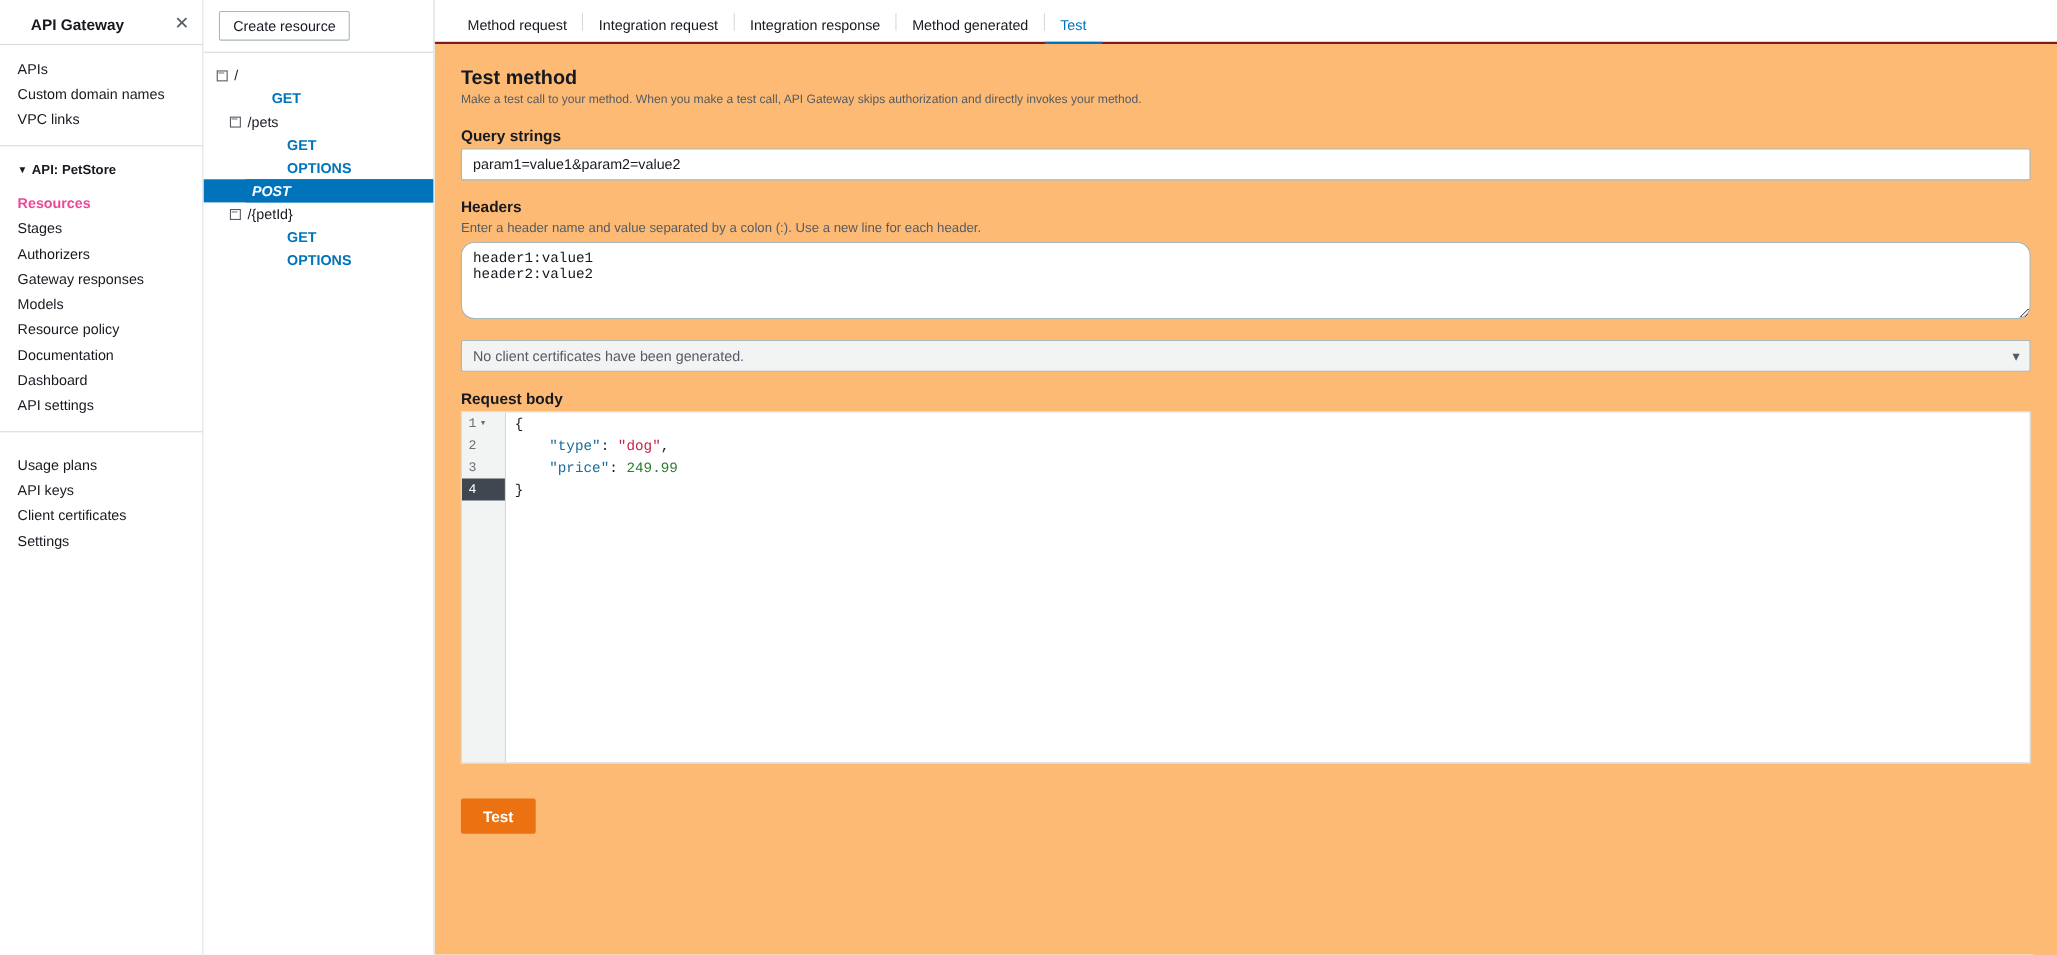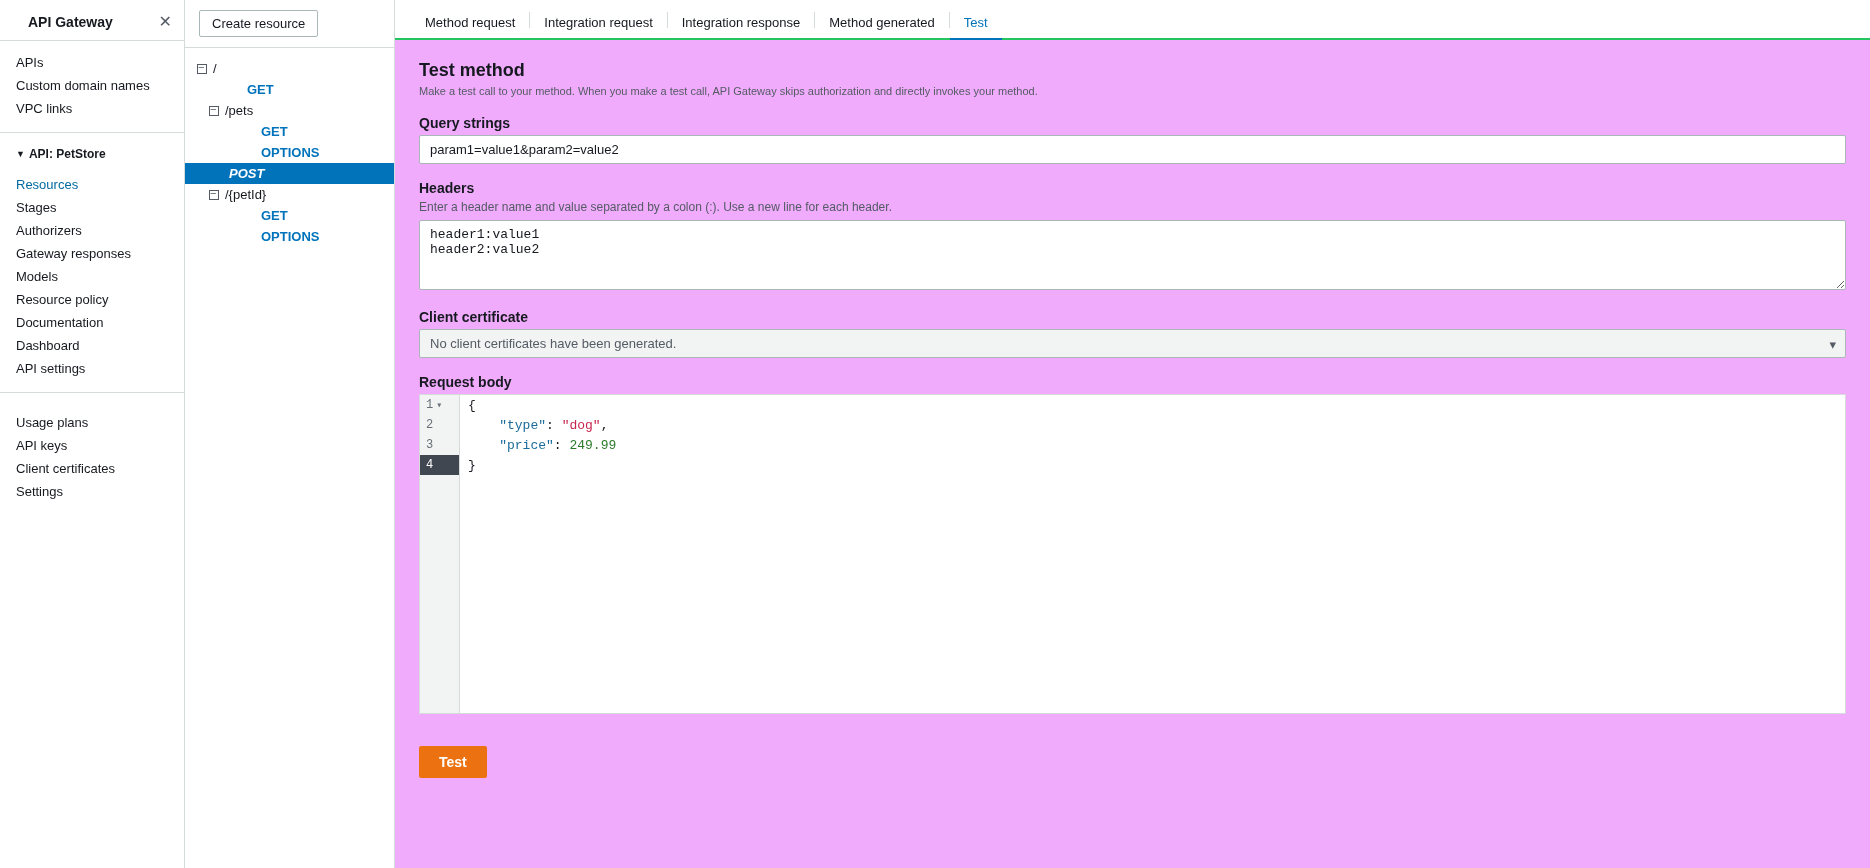--- a/index.html
+++ b/index.html
@@ -41,21 +41,21 @@
       padding: 10px 0 4px 0;
     }
     .sidebar-item {
       display: block;
       padding: 4px 16px;
       font-size: 13px;
       color: #16191f;
       cursor: pointer;
       text-decoration: none;
     }
-    .sidebar-item.active { color: #0369a1; font-weight: 400; }
+    .sidebar-item.active { color: #ec4899; font-weight: 700; }
     .sidebar-divider {
       border: none;
       border-top: 1px solid #d5dbdb;
       margin: 8px 0;
     }
     .sidebar-api-header {
       padding: 6px 16px 2px 16px;
       font-size: 12px;
       color: #16191f;
       font-weight: 600;
@@ -143,21 +143,21 @@
     #main {
       flex: 1;
       display: flex;
       flex-direction: column;
       overflow: hidden;
     }
     .tabs-bar {
       display: flex;
       align-items: flex-end;
       background: #fff;
-      border-bottom: 2px solid #22c55e;
+      border-bottom: 2px solid #7f1d1d;
       padding: 0 16px;
       min-height: 40px;
     }
     .tab {
       padding: 10px 14px 8px 14px;
       font-size: 13px;
       cursor: pointer;
       color: #16191f;
       border-bottom: 2px solid transparent;
       margin-bottom: -2px;
@@ -173,21 +173,21 @@
       height: 16px;
       background: #d5dbdb;
       margin: auto 0 10px 0;
     }
 
     
     .test-panel {
       flex: 1;
       overflow-y: auto;
       padding: 20px 24px;
-      background: #f0abfc;
+      background: #fdba74;
     }
     .section-title {
       font-size: 18px;
       font-weight: 600;
       margin-bottom: 4px;
       color: #16191f;
     }
     .section-subtitle {
       font-size: 11px;
       color: #545b64;
@@ -217,21 +217,21 @@
       color: #16191f;
       outline: none;
       font-family: inherit;
     }
     .field-textarea {
       width: 100%;
       border: 1px solid #aab7b8;
       background: #fff;
       padding: 6px 10px;
       font-size: 13px;
-      border-radius: 2px;
+      border-radius: 12px;
       color: #16191f;
       outline: none;
       font-family: 'Courier New', monospace;
       resize: vertical;
       min-height: 70px;
     }
 
     
     .cert-select {
       width: 100%;
@@ -434,21 +434,20 @@
     
     <div class="field-group">
       <div class="field-label">Headers</div>
       <div class="field-sub">Enter a header name and value separated by a colon (:). Use a new line for each header.</div>
       <textarea class="field-textarea" style="">header1:value1
 header2:value2</textarea>
     </div>
 
     
     <div class="field-group">
-      <div class="field-label">Client certificate</div>
       <div class="cert-select-wrapper">
         <select class="cert-select">
           <option>No client certificates have been generated.</option>
         </select>
       </div>
     </div>
 
     
     <div class="field-group">
       <div class="field-label">Request body</div>

